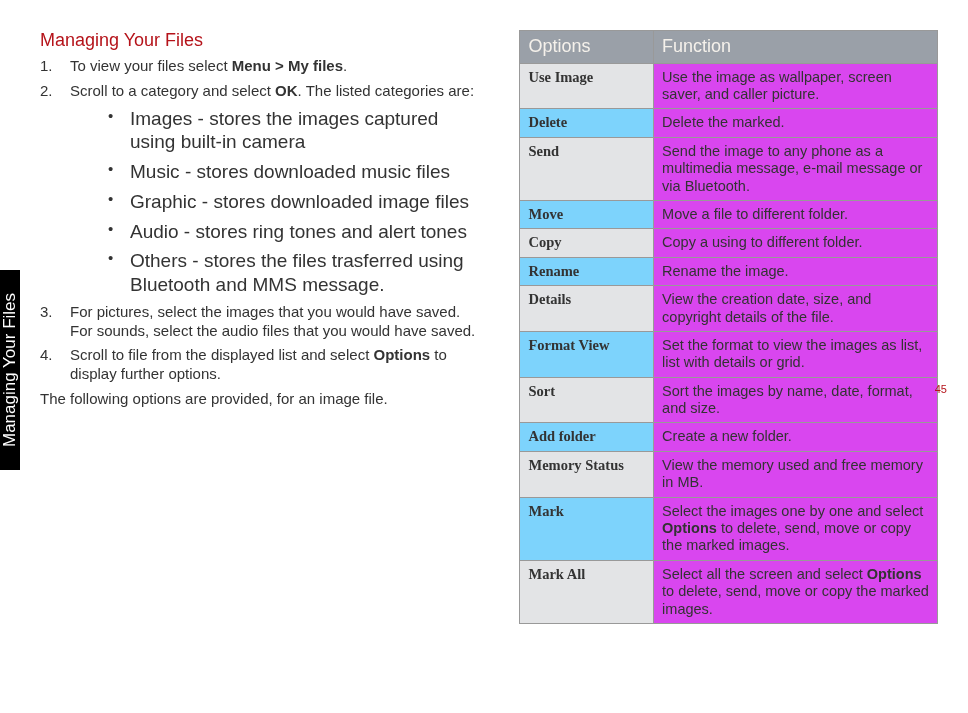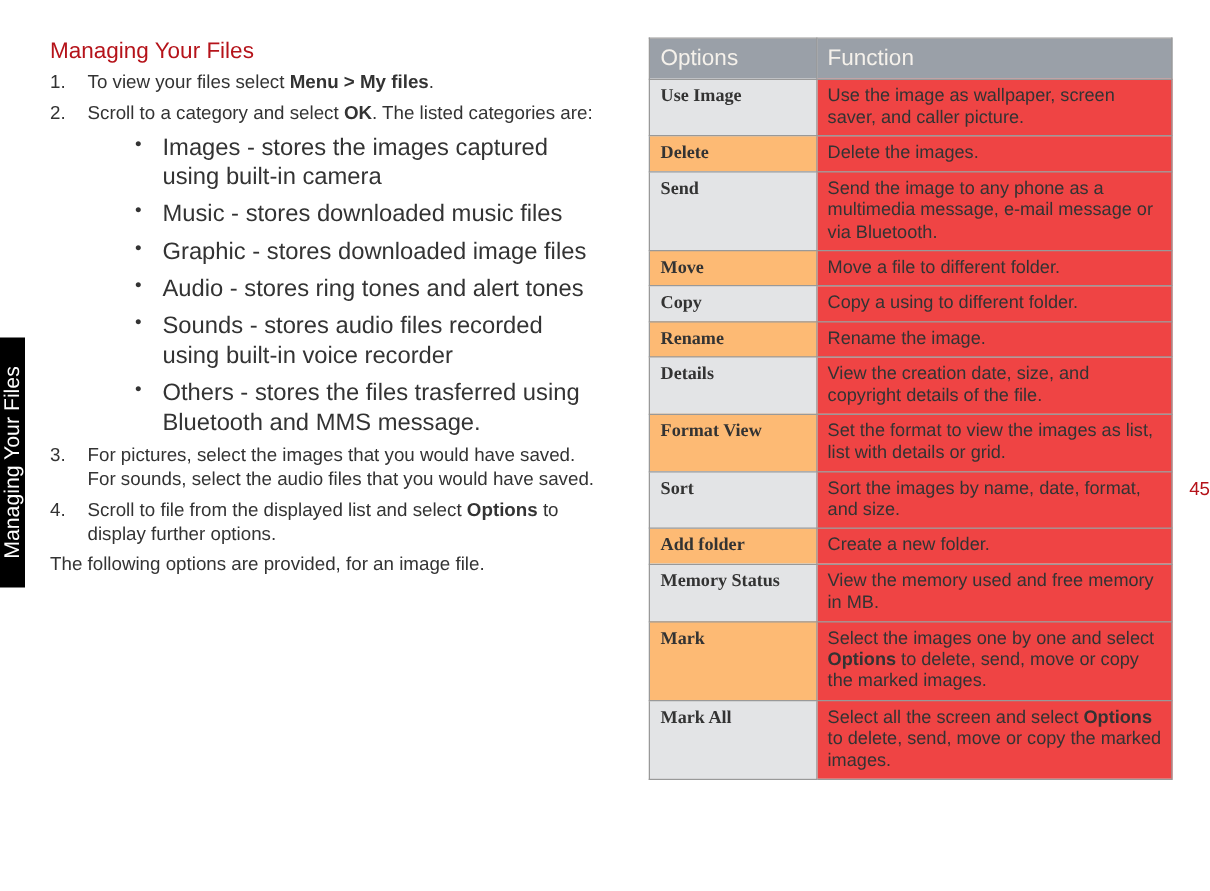--- a/index.html
+++ b/index.html
@@ -108,28 +108,28 @@
       border: 1px solid #999;
     }
     thead th:first-child { width: 32%; }
     tbody tr:nth-child(odd) td:first-child { background: #e3e4e6; }
     tbody tr:nth-child(even) td:first-child { background: #e3e4e6; }
     tbody td:first-child { font-weight: 700; background: #e3e4e6; }
     tbody tr:nth-child(even) td:first-child { background: #f2f2f2; }
     tbody tr:nth-child(odd) { background: #fff; }
     
     tbody tr td:first-child { background:#e2e3e5;font-family:Liberation Serif, serif; }
-    tbody tr:nth-child(2n) td:first-child { background:#fdba74; }
-    tbody tr td:nth-child(2){ background:#ef4444;}
+    tbody tr:nth-child(2n) td:first-child { background:#7dd3fc; }
+    tbody tr td:nth-child(2){ background:#d946ef;}
     .page-num {
       position: absolute;
-      right: 0;
+      right: 21px;
       top: 383px;
       color: #b5131a;
-      font-size: 15px;
+      font-size: 11px;
     }
   </style>
 </head>
 <body>
 
 <div class="side-tab">
   <div class="side-tab-text">Managing Your Files</div>
 </div>
 
 <div class="page-num">45</div>
@@ -141,21 +141,20 @@
       <li>
         <span>To view your files select </span><span class="b">Menu &gt; My files</span><span>.</span>
       </li>
       <li>
         <span>Scroll to a category and select </span><span class="b">OK</span><span>. The listed categories are:</span>
         <ul class="nested">
           <li>Images - stores the images captured using built-in camera</li>
           <li>Music - stores downloaded music files</li>
           <li>Graphic - stores downloaded image files</li>
           <li>Audio - stores ring tones and alert tones</li>
-          <li>Sounds - stores audio files recorded using built-in voice recorder</li>
           <li>Others - stores the files trasferred using Bluetooth and MMS message.</li>
         </ul>
       </li>
       <li>For pictures, select the images that you would have saved. For sounds, select the audio files that you would have saved.</li>
       <li>
         <span>Scroll to file from the displayed list and select </span><span class="b">Options</span><span> to display further options.</span>
       </li>
     </ol>
     <p class="para">The following options are provided, for an image file.</p>
   </div>
@@ -168,21 +167,21 @@
           <th>Function</th>
         </tr>
       </thead>
       <tbody>
         <tr>
             <td>Use Image</td>
             <td>Use the image as wallpaper, screen saver, and caller picture.</td>
           </tr>
         <tr>
             <td>Delete</td>
-            <td>Delete the images.</td>
+            <td>Delete the marked.</td>
           </tr>
         <tr>
             <td>Send</td>
             <td>Send the image to any phone as a multimedia message, e-mail message or via Bluetooth.</td>
           </tr>
         <tr>
             <td>Move</td>
             <td>Move a file to different folder.</td>
           </tr>
         <tr>

